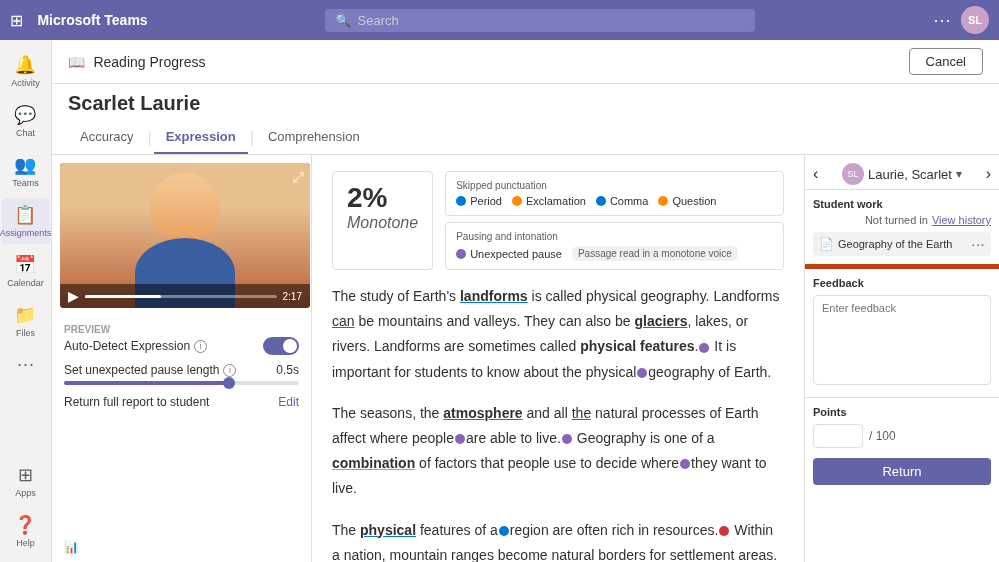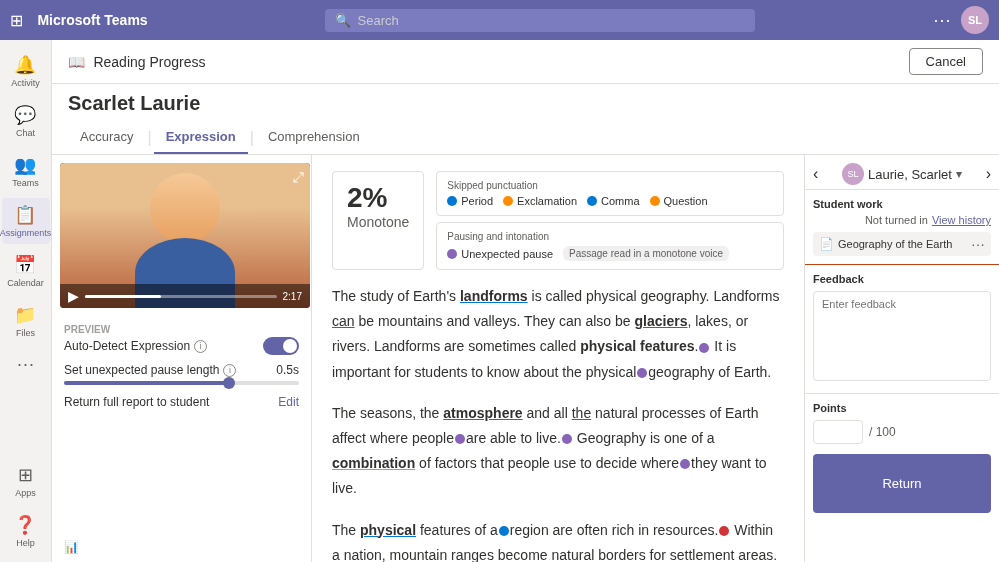--- a/index.html
+++ b/index.html
@@ -81,21 +81,21 @@
     .edit-link { font-size: 12px; color: #6264a7; cursor: pointer; }
     .view-data { display: flex; align-items: center; gap: 6px; padding: 8px 12px; margin-top: auto; }
     .view-data-icon { font-size: 12px; color: #6264a7; }
     .view-data-link { font-size: 12px; color: #6264a7; text-decoration: underline; cursor: pointer; }
 
     
     .reading-area { flex: 1; overflow-y: auto; padding: 16px 20px; background: #fff; }
     .metrics-row { display: flex; gap: 12px; margin-bottom: 14px; }
     .metric-box { background: #fff; border: 1px solid #e1dfdd; border-radius: 4px; padding: 10px 14px; }
     .metric-pct { font-size: 28px; font-weight: 700; color: #323130; }
-    .metric-label { font-size: 14px; color: #605e5c; }
+    .metric-label { font-size: 16px; color: #605e5c; font-style: italic; }
     .metrics-tags { flex: 1; display: flex; flex-direction: column; gap: 0; }
     .metrics-section { border: 1px solid #e1dfdd; border-radius: 4px; padding: 8px 10px; flex: 1; }
     .metrics-section + .metrics-section { margin-top: 6px; }
     .section-title { font-size: 10px; color: #605e5c; margin-bottom: 4px; }
     .tag-row { display: flex; gap: 10px; flex-wrap: wrap; }
     .tag { display: flex; align-items: center; gap: 4px; font-size: 11px; color: #323130; }
     .tag-dot { width: 10px; height: 10px; border-radius: 50%; }
     .tag-dot.blue { background: #0078d4; }
     .tag-dot.orange { background: #ff8c00; }
     .tag-dot.purple { background: #8764b8; }
@@ -112,39 +112,39 @@
     .dot-red { background: #d13438; }
 
     
     .right-panel { width: 195px; border-left: 1px solid #e1dfdd; background: #fff; display: flex; flex-direction: column; overflow-y: auto; }
     .rp-nav { display: flex; align-items: center; justify-content: space-between; padding: 8px 8px 4px 8px; border-bottom: 1px solid #e1dfdd; }
     .rp-nav-btn { background: none; border: none; cursor: pointer; font-size: 16px; color: #323130; display: flex; align-items: center; }
     .rp-student-name { font-size: 13px; color: #323130; font-weight: 500; display: flex; align-items: center; gap: 4px; }
     .rp-student-avatar { width: 22px; height: 22px; border-radius: 50%; background: #c8a2c8; display: flex; align-items: center; justify-content: center; font-size: 9px; color: #fff; }
     .rp-chevron { font-size: 12px; color: #605e5c; }
 
-    .student-work-section { padding: 8px; border-bottom: 1px solid #c2410c; }
+    .student-work-section { padding: 8px; border-bottom: 5px solid #c2410c; }
     .sw-title { font-size: 11px; font-weight: 600; color: #323130; margin-bottom: 4px; }
     .sw-sub { font-size: 11px; color: #605e5c; display: flex; align-items: center; gap: 4px; justify-content: flex-end; }
     .sw-link { color: #6264a7; font-size: 11px; text-decoration: underline; cursor: pointer; }
     .sw-assignment { display: flex; align-items: center; justify-content: space-between; margin-top: 6px; background: #f3f2f1; border-radius: 4px; padding: 4px 6px; }
     .sw-assignment-title { font-size: 11px; color: #323130; display: flex; align-items: center; gap: 4px; }
     .sw-assignment-icon { color: #6264a7; font-size: 12px; }
     .sw-dots { font-size: 14px; color: #605e5c; cursor: pointer; }
 
     .feedback-section { padding: 8px; border-bottom: 1px solid #e1dfdd; }
     .feedback-title { font-size: 11px; font-weight: 600; color: #323130; margin-bottom: 6px; }
     .feedback-input { width: 100%; border: 1px solid #e1dfdd; border-radius: 4px; padding: 6px 8px; font-size: 11px; color: #a19f9d; min-height: 90px; resize: none; outline: none; font-family: inherit; }
 
     .points-section { padding: 8px; }
     .points-title { font-size: 11px; font-weight: 600; color: #323130; margin-bottom: 6px; }
     .points-row { display: flex; align-items: center; gap: 6px; margin-bottom: 10px; }
     .points-input { width: 50px; border: 1px solid #e1dfdd; border-radius: 4px; padding: 4px 6px; font-size: 12px; text-align: center; outline: none; }
     .points-total { font-size: 12px; color: #605e5c; }
-    .return-btn { background: #6264a7; color: #fff; border: none; border-radius: 4px; padding: 22px 16px; font-size: 13px; cursor: pointer; width: 100%; }
+    .return-btn { background: #6264a7; color: #fff; border: none; border-radius: 4px; padding: 6px 16px; font-size: 13px; cursor: pointer; width: 100%; }
   </style>
 </head>
 <body>
 
 <div class="topbar">
   <div class="topbar-left">
     <div class="sidebar-item" style="width:auto;padding:0 6px 0 0;">
       <span style="color:#fff;font-size:16px;">⊞</span>
     </div>
     <span class="topbar-logo">Microsoft Teams</span>

